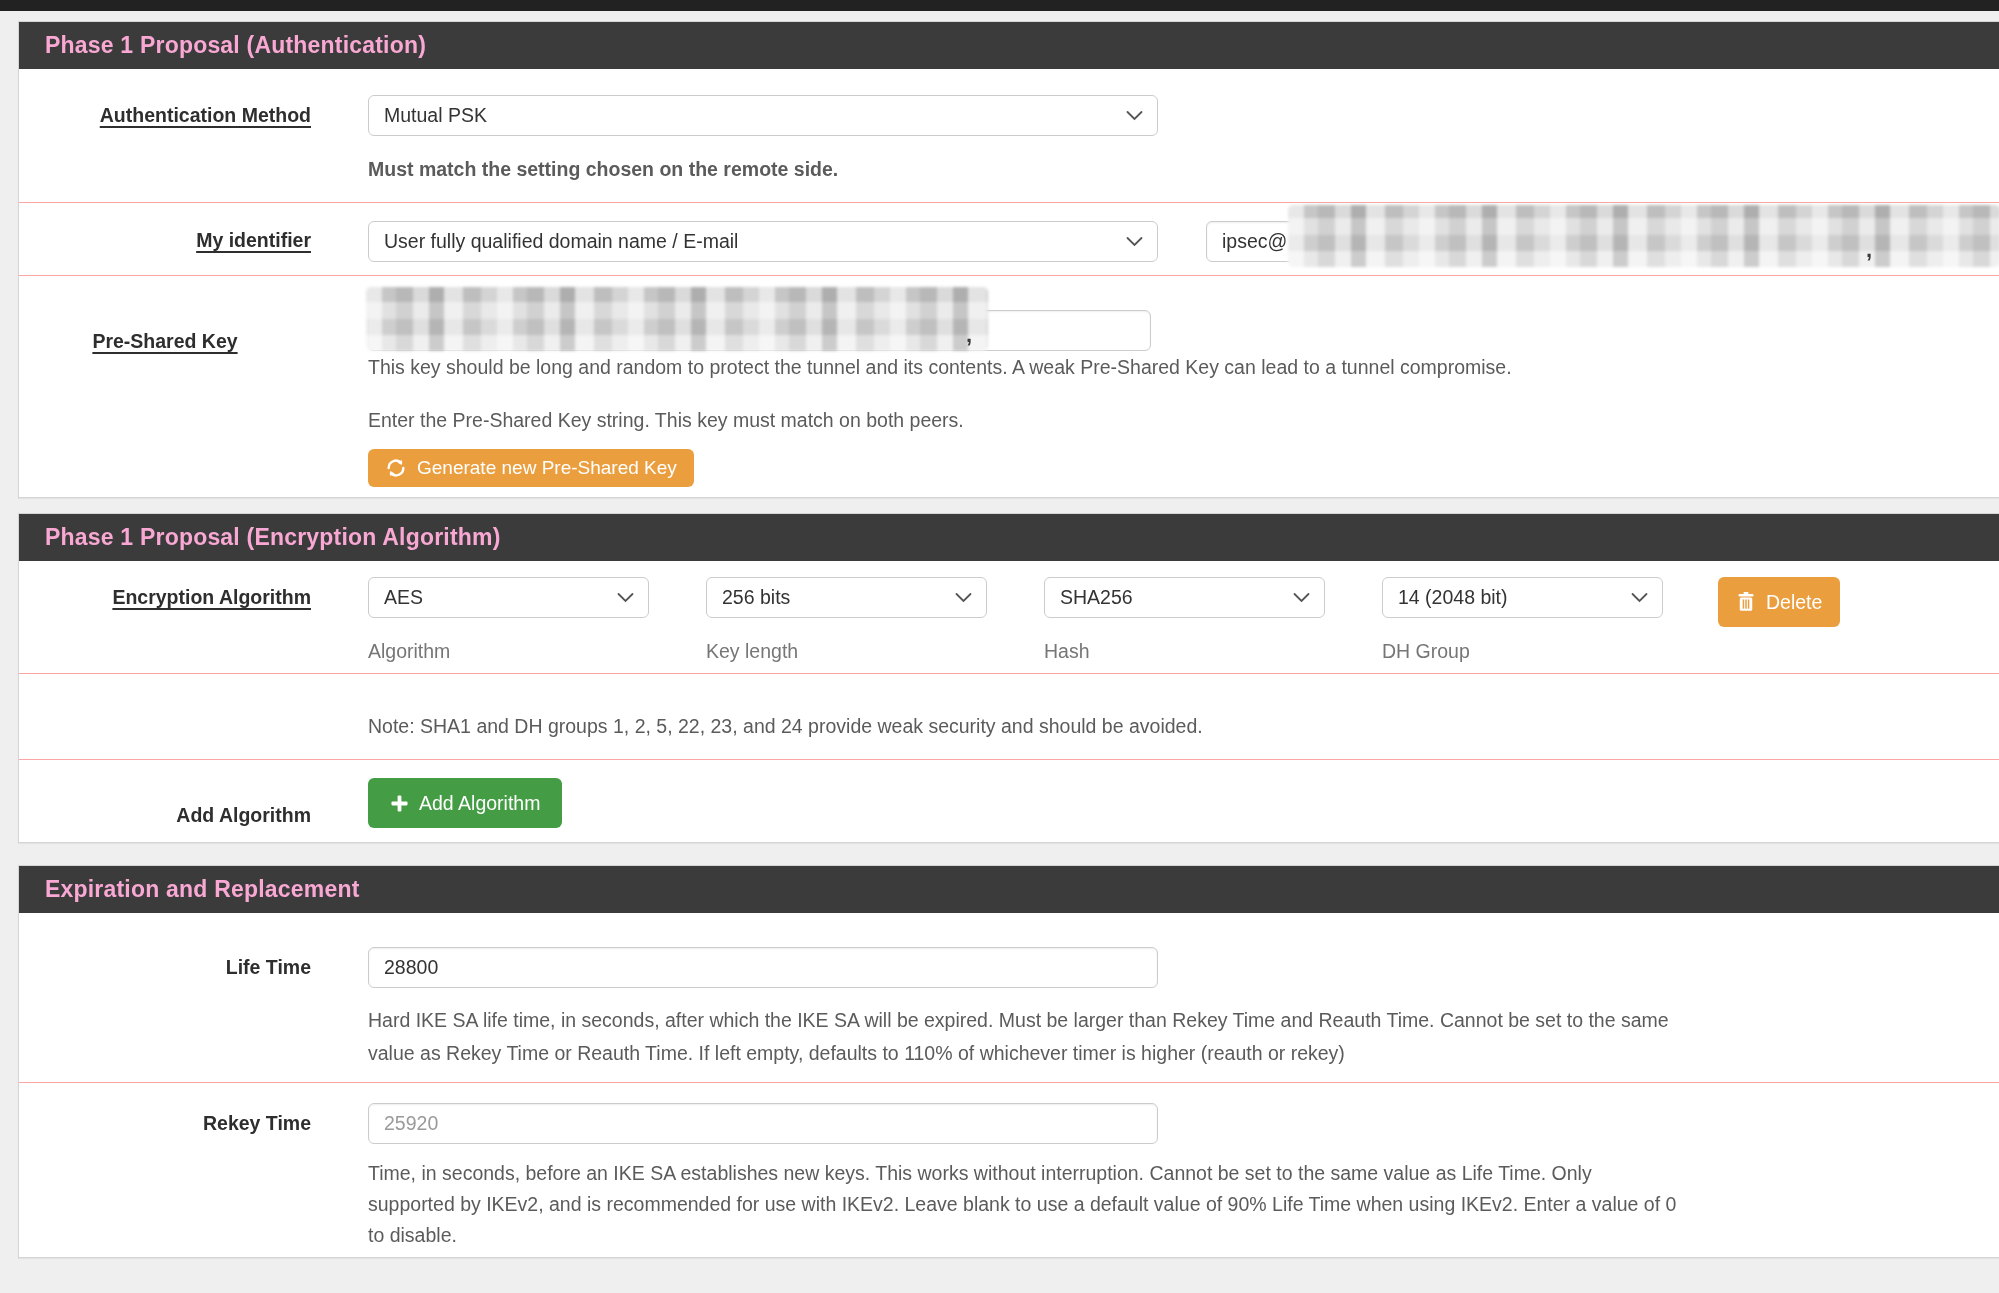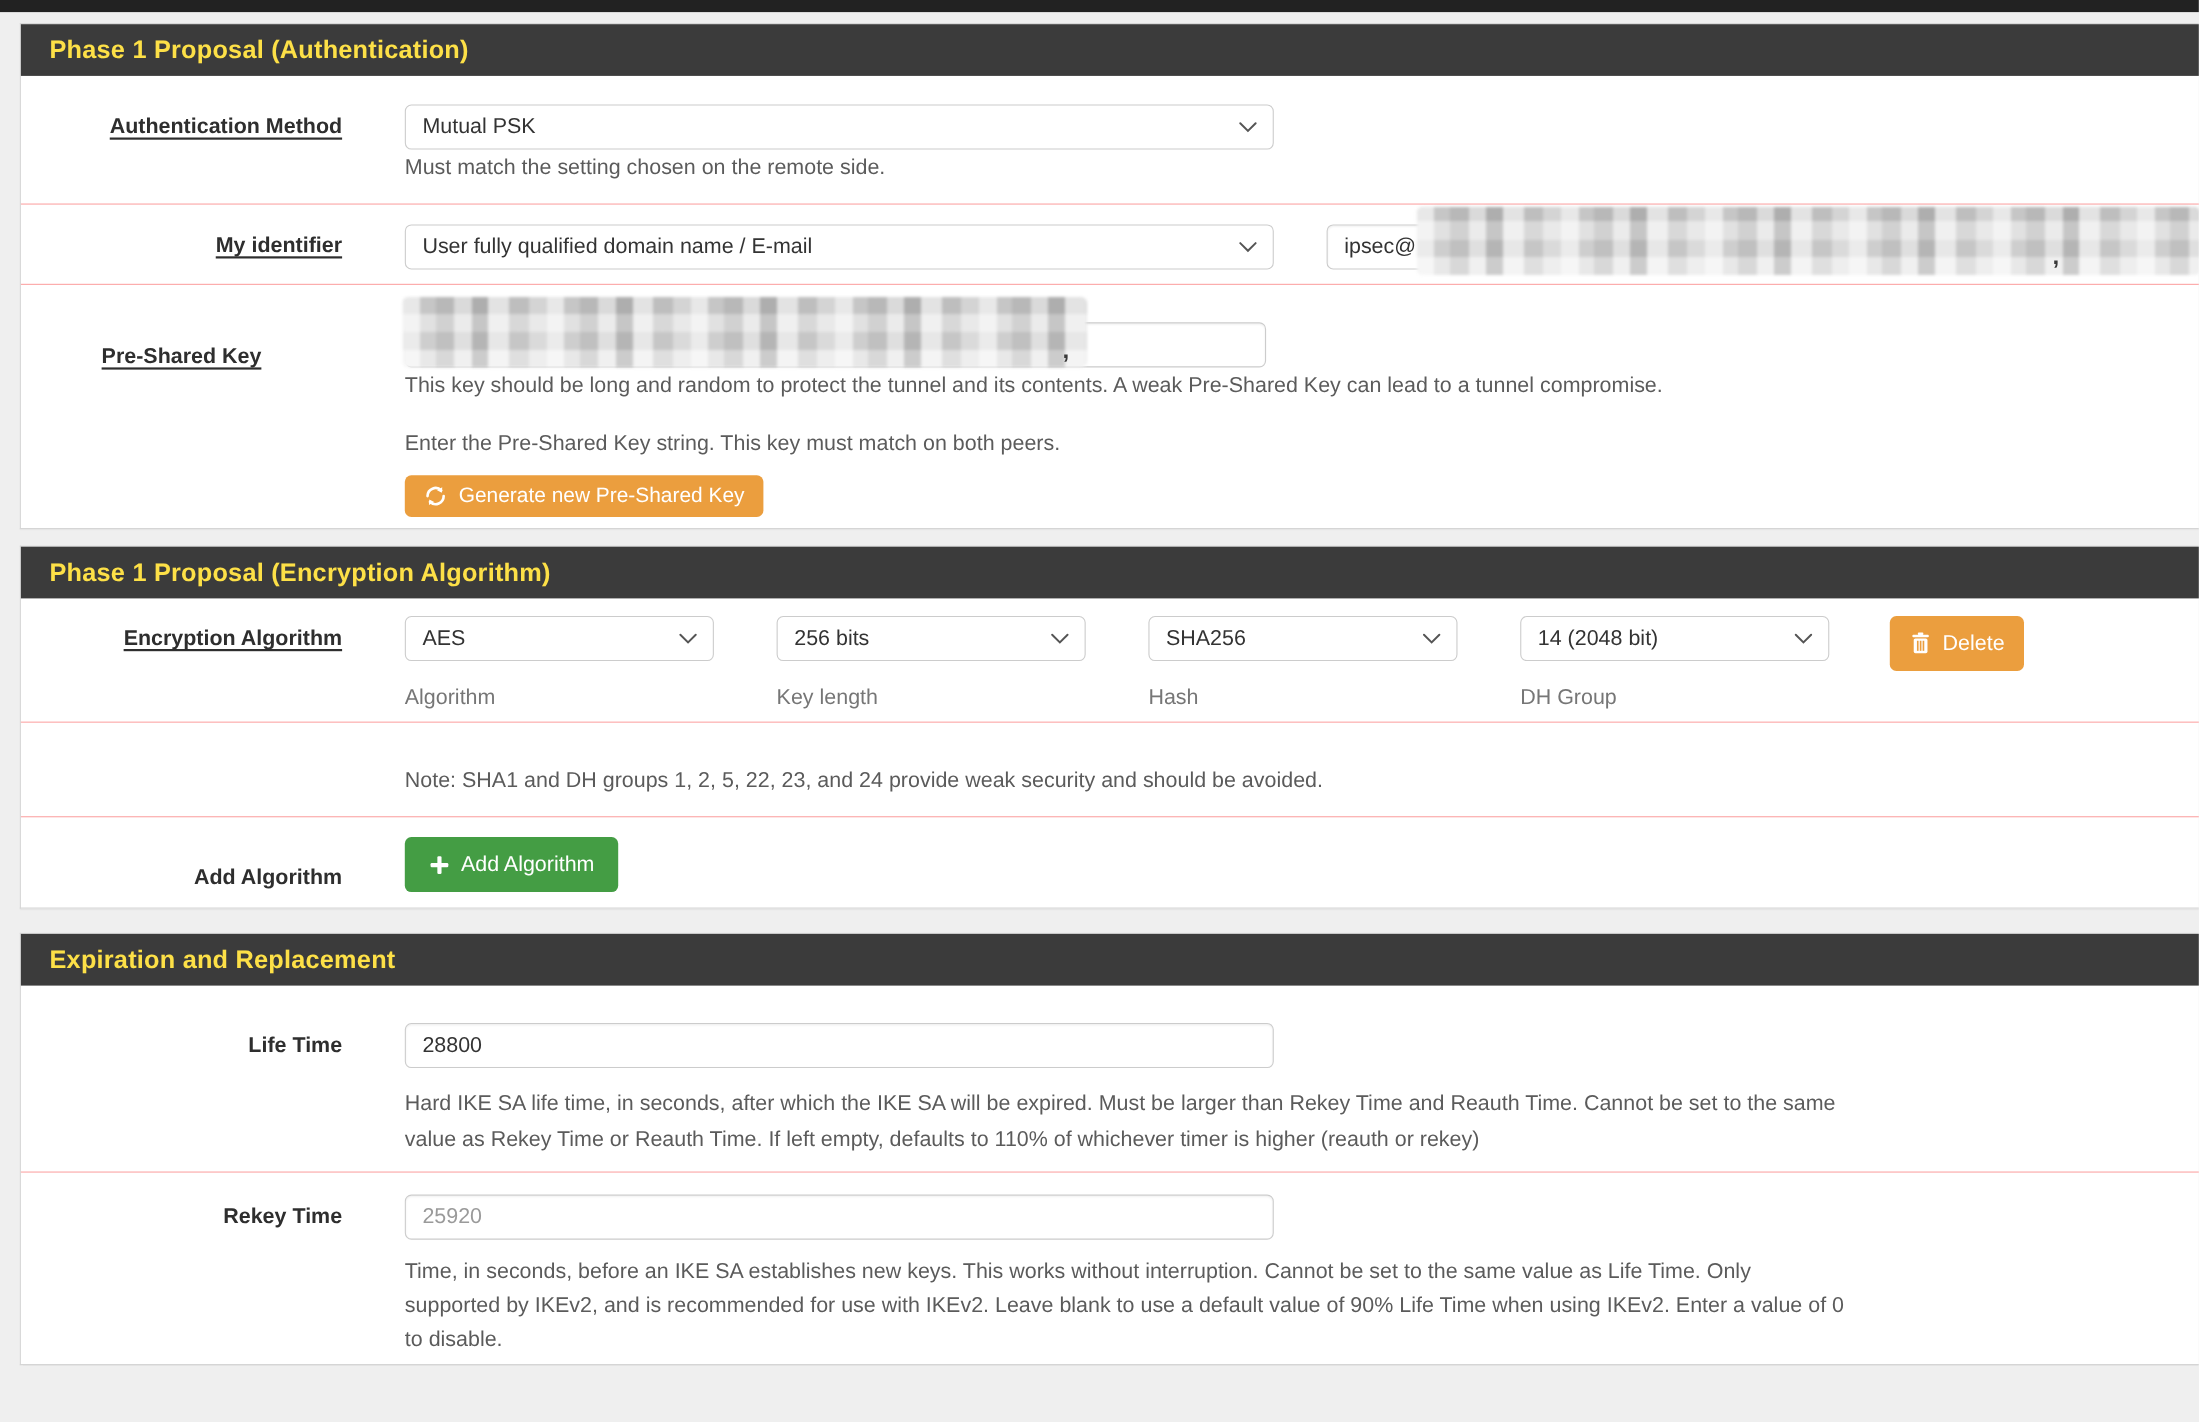--- a/index.html
+++ b/index.html
@@ -16,21 +16,21 @@
   .panel {
     margin-left:18px;
     width:calc(100% - 18px);
     background:#fff;
     border:1px solid #d5d5d5;
     border-right:none;
     box-shadow:0 1px 1px rgba(0,0,0,.05);
   }
   .panel-heading {
     background:#3b3b3b;
-    color:#fde047;
+    color:#f9a8d4;
     font-size:23px;
     font-weight:bold;
     height:47px;
     line-height:47px;
     padding-left:26px;
     letter-spacing:.2px;
   }
   .p1 { margin-top:10px; }
   .p2 { margin-top:15px; }
   .p3 { margin-top:22px; }
@@ -123,21 +123,21 @@
     <div class="lbl u" style="padding-top:9px;">Authentication Method</div>
     <div class="content">
       <div class="sel" style="width:790px;">
         <span>Mutual PSK</span>
         <span class="caret">
           <svg width="17" height="11" viewBox="0 0 17 11">
               <path d="M1.5 1.5 L8.5 8.5 L15.5 1.5" stroke="#555" stroke-width="1.8" fill="none" stroke-linecap="round"></path>
             </svg>
         </span>
       </div>
-      <div class="help" style="margin-top:0;">Must match the setting chosen on the remote side.</div>
+      <div class="help" style="margin-top:17px;font-weight:bold;">Must match the setting chosen on the remote side.</div>
     </div>
   </div>
 
   <div class="frow sep" style="padding:18px 0 13px 0;">
     <div class="lbl u" style="padding-top:8px;">My identifier</div>
     <div class="content" style="display:flex;">
       <div class="sel" style="width:790px;">
         <span>User fully qualified domain name / E-mail</span>
         <span class="caret">
           <svg width="17" height="11" viewBox="0 0 17 11">

